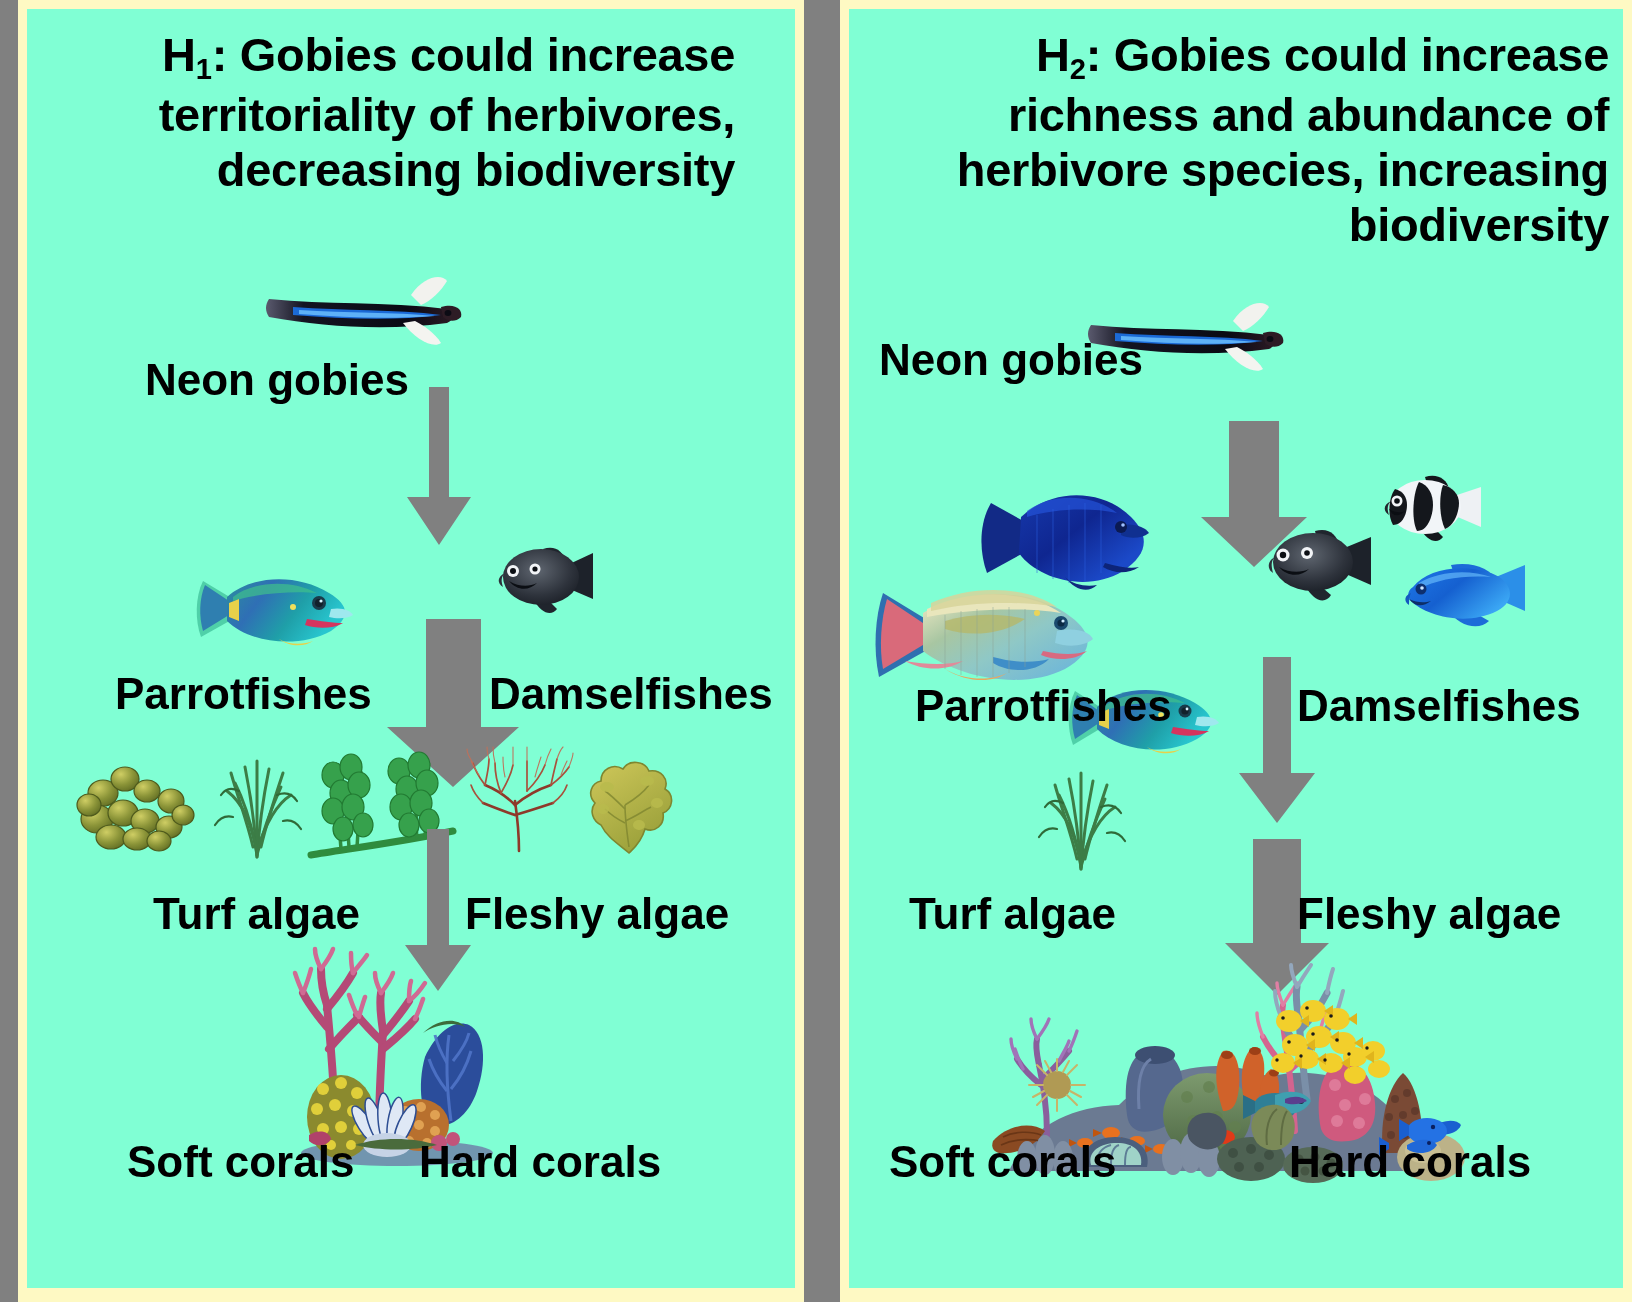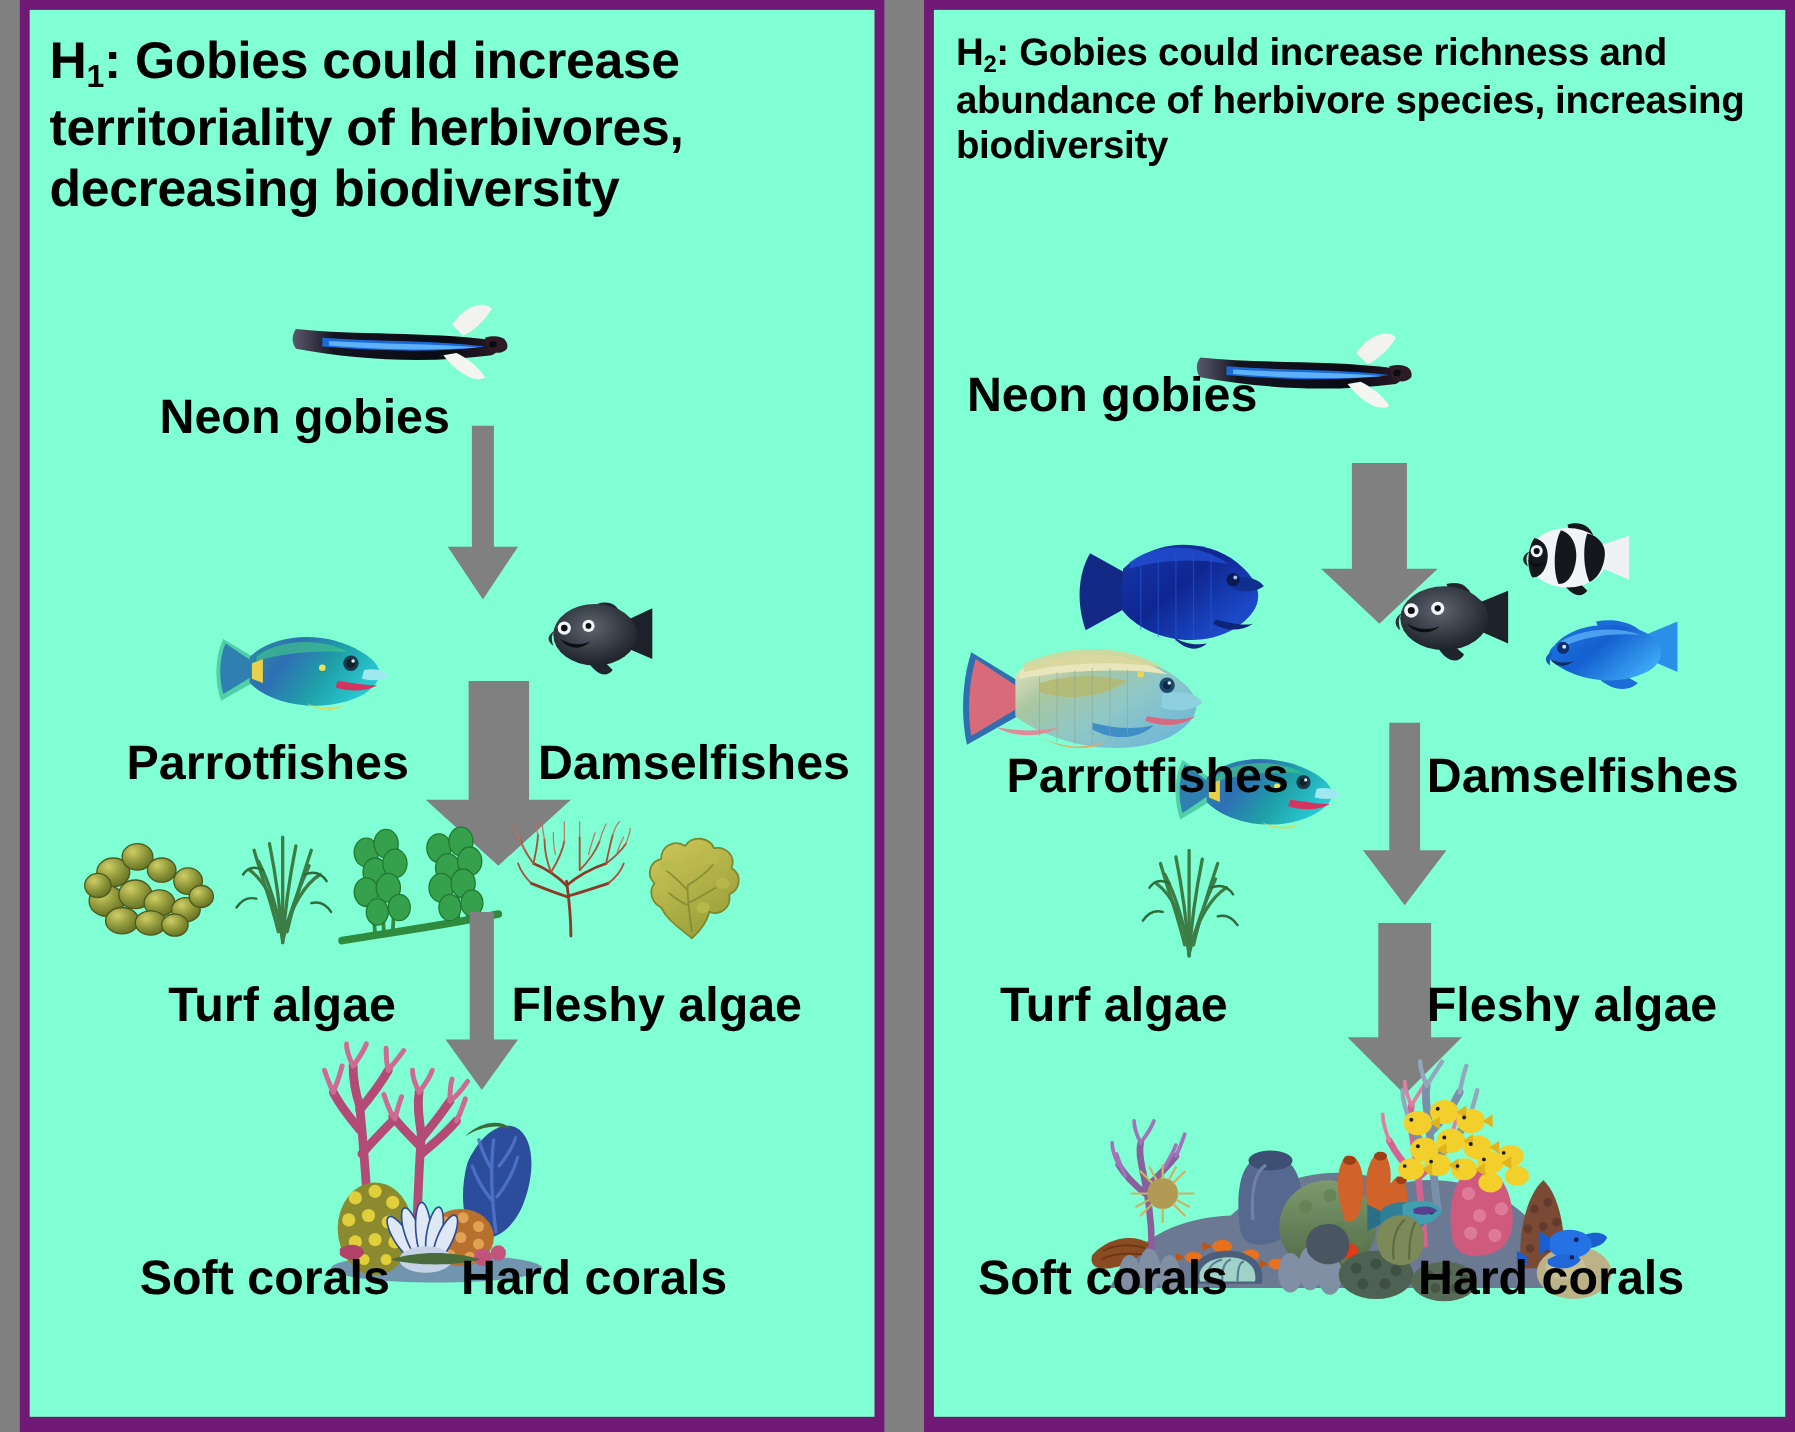--- a/index.html
+++ b/index.html
@@ -8,22 +8,23 @@
     background:#808080;
     font-family:"Liberation Sans", sans-serif;
     overflow:hidden;
     position:relative;
   }
   .board{position:absolute;inset:0;}
 
   
   .panel{
     position:absolute;
-    background:#701a75;
+    background:#fef9c3;
     box-sizing:border-box;
+    text-align:right;
   }
   .panel-inner{
     position:absolute;
     inset:9px;
     background:#80FFD4;
     overflow:hidden;
   }
   #panel-left{left:18px;top:0px;width:786px;height:1302px;}
   #panel-left .panel-inner{top:9px;left:9px;right:9px;bottom:14px;}
   #panel-right{left:840px;top:0px;width:792px;height:1302px;}
@@ -32,21 +33,21 @@
   
   .heading{
     position:absolute;
     font-weight:bold;
     color:#000;
     line-height:1.18;
     letter-spacing:-0.3px;
     white-space:pre-wrap;
   }
   #heading-left{left:18px;top:18px;width:690px;font-size:47px;}
-  #heading-right{left:20px;top:18px;width:740px;font-size:35px;}
+  #heading-right{left:20px;top:18px;width:740px;font-size:47px;}
   .heading sub{font-size:0.62em;vertical-align:-0.28em;}
 
   
   .label{
     position:absolute;
     font-weight:bold;
     color:#000;
     font-size:44px;
     white-space:nowrap;
   }

